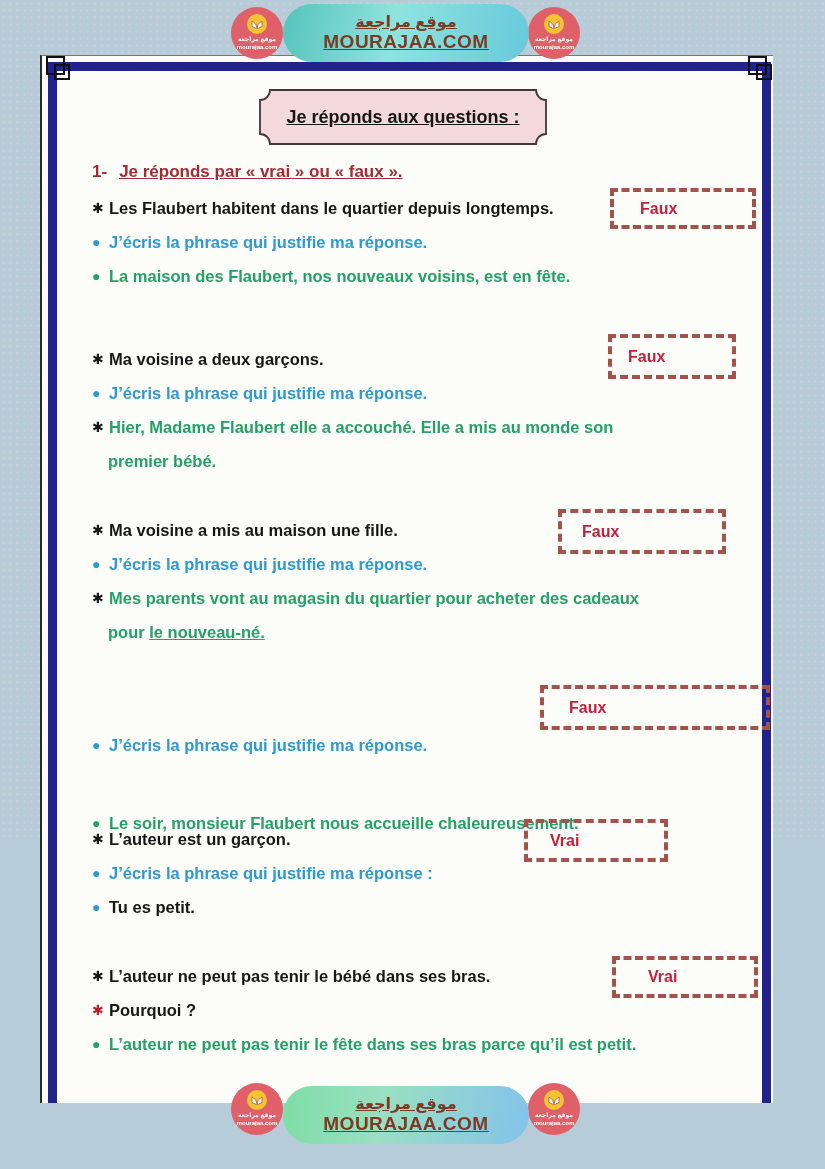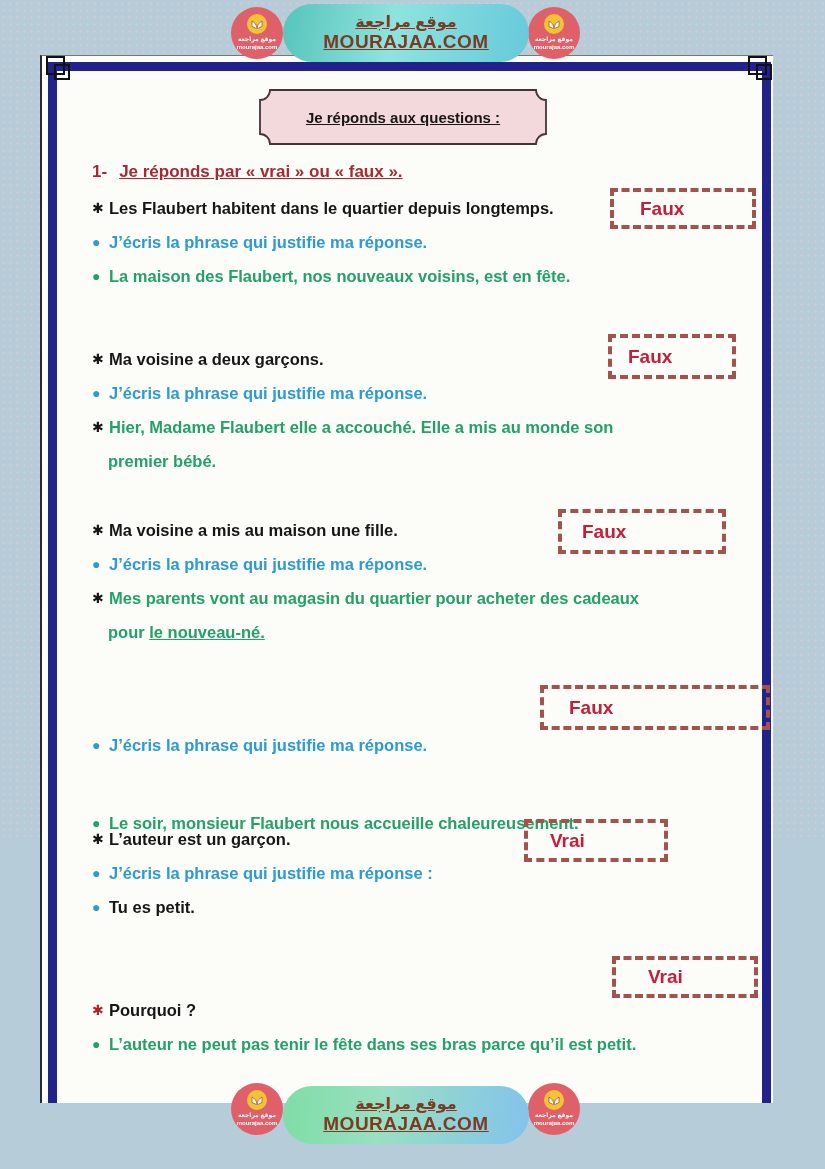--- a/index.html
+++ b/index.html
@@ -42,39 +42,39 @@
   .badge .yellow{
     width:20px;height:20px;border-radius:50%;background:#f2c431;
     margin:7px auto 2px auto;display:flex;align-items:center;justify-content:center;
   }
   .badge .bt{font-size:6px;color:#fff;line-height:1.25;font-weight:bold;}
   
   .plaque{position:absolute;left:258px;top:88px;width:290px;height:58px;z-index:5;}
   .plaque .ttl{
     position:absolute;left:0;top:0;width:100%;height:100%;
     display:flex;align-items:center;justify-content:center;
-    font-size:15px;font-weight:bold;color:#161616;text-decoration:underline;
+    font-size:18px;font-weight:bold;color:#161616;text-decoration:underline;
   }
   
   .line{
     position:absolute;left:92px;white-space:nowrap;
     font-weight:bold;font-size:16.5px;color:#161616;z-index:4;
   }
   .cont{left:108px;}
   .bullet{display:inline-block;width:15px;margin-right:2px;font-size:14px;vertical-align:1px;}
   .bk{color:#141414}.bb{color:#2d9ad2}.bg{color:#23a169}.br{color:#b2202a}
   .tk-blue{color:#2d9ad2}.tk-green{color:#23a169}
   .heading{color:#a42b35;font-size:17px;}
   .heading .hu{text-decoration:underline;margin-left:12px;}
   .u{text-decoration:underline;}
   .period-red{color:#c2212b;}
   
   .ansbox{
     position:absolute;border:4px dashed #a4524c;z-index:5;
-    color:#c41e3a;font-weight:bold;font-size:19px;
+    color:#c41e3a;font-weight:bold;font-size:16px;
     display:flex;align-items:center;background:transparent;
   }
   .b1{left:610px;top:188px;width:112px;height:33px;padding-left:26px;}
   .b2{left:608px;top:334px;width:104px;height:37px;padding-left:16px;}
   .b3{left:558px;top:509px;width:140px;height:37px;padding-left:20px;}
   .b4{left:540px;top:685px;width:197px;height:37px;padding-left:25px;}
   .b5{left:524px;top:819px;width:114px;height:35px;padding-left:22px;}
   .b6{left:612px;top:956px;width:106px;height:34px;padding-left:32px;}
 </style>
 </head>
@@ -186,20 +186,23 @@
   <div class="ansbox b5">
       <span>Vrai</span>
     </div>
   <div class="line tk-blue" style="top:864px;">
     <span class="bullet bb">●</span><span>J’écris la phrase qui justifie ma réponse :</span>
   </div>
   <div class="line" style="top:898px;">
     <span class="bullet bb">●</span><span>Tu es petit.</span>
   </div>
 
+  <div class="line" style="top:967px;">
+    <span class="bullet bk">✱</span><span>L’auteur ne peut pas tenir le bébé dans ses bras.</span>
+  </div>
   <div class="ansbox b6">
       <span>Vrai</span>
     </div>
   <div class="line" style="top:1001px;">
     <span class="bullet br">✱</span><span>Pourquoi ?</span>
   </div>
   <div class="line tk-green" style="top:1035px;">
     <span class="bullet bg">●</span><span>L’auteur ne peut pas tenir le fête dans ses bras parce qu’il est petit.</span>
   </div>
 

